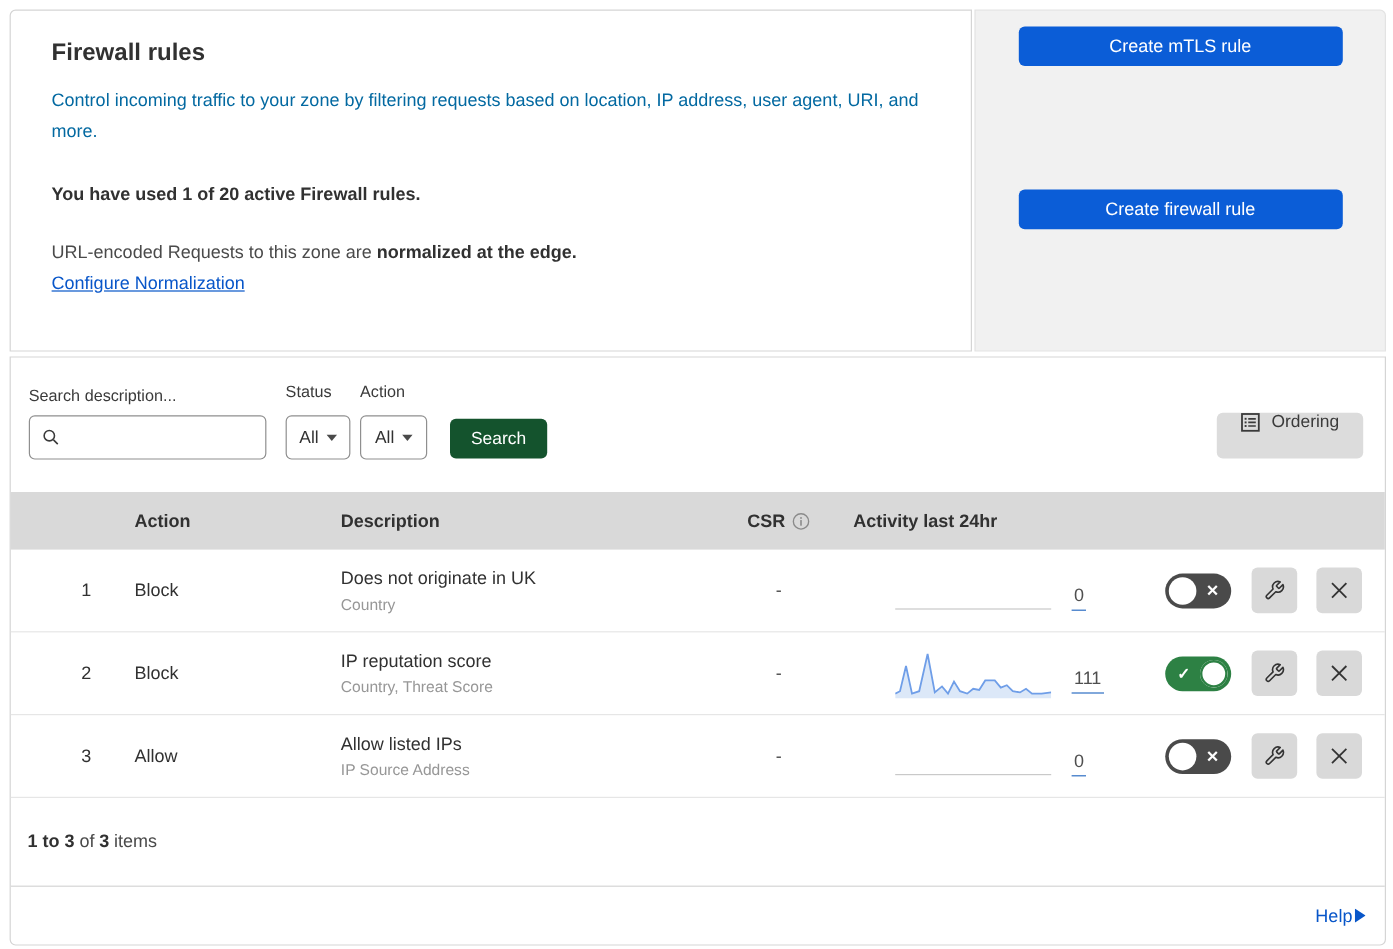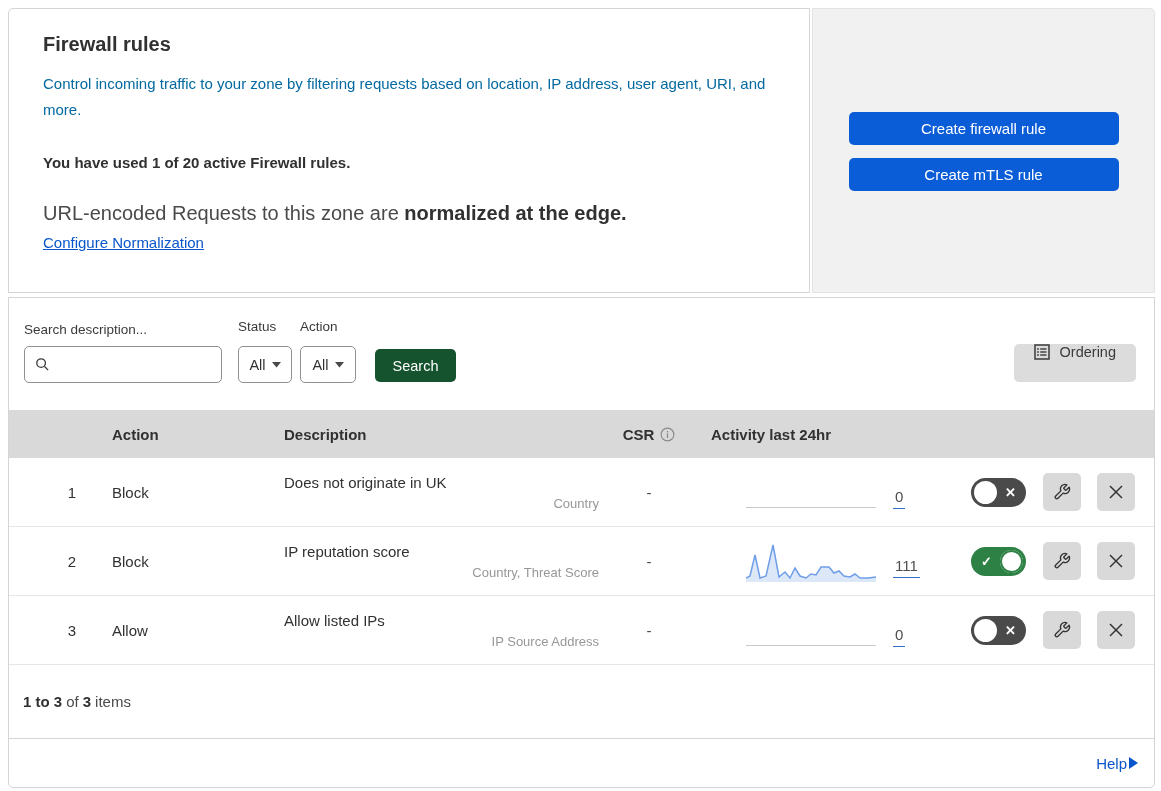--- a/index.html
+++ b/index.html
@@ -6,21 +6,21 @@
   html,body { width:1161px; height:791px; background:#fff;
     font-family:"Liberation Sans", sans-serif; color:#313131; }
   .stage { position:relative; width:1161px; height:791px; }
 
   
   .hdr-card { position:absolute; left:8px; top:8px; width:802px; height:285px;
     background:#fff; border:1px solid #d5d5d5; border-radius:5px 0 0 0; padding:24px 40px 0 34px; }
   .hdr-title { font-size:20px; font-weight:600; color:#313131; margin-bottom:15px; }
   .hdr-desc { font-size:15px; color:#0369a1; line-height:26px; max-width:742px; }
   .hdr-usage { font-size:15px; font-weight:700; color:#313131; margin-top:31px; }
-  .hdr-norm { font-size:20px; color:#4a4a4a; margin-top:31px; }
+  .hdr-norm { font-size:15px; color:#4a4a4a; margin-top:31px; }
   .hdr-norm b { color:#313131; }
   .hdr-link { display:inline-block; margin-top:9px; font-size:15px; color:#0856c9;
     text-decoration:underline; cursor:pointer; }
 
   .side-panel { position:absolute; left:812px; top:8px; width:343px; height:285px;
     background:#f1f1f1; border:1px solid #e3e3e3; border-radius:0 5px 0 0; }
   .btn-primary { display:block; width:270px; height:33px; margin:0 auto; border:none;
     border-radius:5px; background:#0b5dd7; color:#fff; font-size:15px;
     font-family:"Liberation Sans",sans-serif; cursor:pointer; text-align:center; line-height:33px; }
   .btn-fw { margin-top:103px; }
@@ -57,21 +57,21 @@
   .thead { height:48px; background:#d9d9d9; font-size:15px; font-weight:600; color:#313131; }
   .th-action { padding-left:8px; }
   .th-desc { padding-left:5px; }
   .th-csr { display:flex; align-items:center; justify-content:center; gap:6px; }
   .th-activity { padding-left:12px; }
   .rule-row { height:69px; border-bottom:1px solid #e6e6e6; font-size:15px; }
   .cell-num { text-align:right; padding-right:28px; color:#313131; }
   .cell-action { padding-left:8px; color:#313131; }
   .cell-desc { padding-left:5px; }
   .desc-main { color:#313131; font-size:15px; }
-  .desc-sub { color:#979797; font-size:13px; margin-top:5px;text-align:right; }
+  .desc-sub { color:#979797; font-size:13px; margin-top:5px; }
   .cell-csr { text-align:center; color:#4a4a4a; }
   .cell-activity { display:flex; align-items:flex-end; padding-left:12px; }
   .spark { width:130px; height:38px; margin-left:35px; position:relative; }
   .spark.flat::after { content:""; position:absolute; left:0; right:0; bottom:3px; border-bottom:1px solid #c9c9c9; }
   .act-value { margin-left:17px; margin-bottom:2px; font-size:15px; color:#4f4f4f;
     border-bottom:1px solid #2f6fc4; padding:0 2px 3px 2px; cursor:pointer; }
   .cell-controls { display:flex; align-items:center; padding-left:12px; }
 
   
   .toggle { position:relative; width:55px; height:29px; border-radius:15px; cursor:pointer; flex:none; }
@@ -108,22 +108,22 @@
     <div class="hdr-title">Firewall rules</div>
     <div class="hdr-desc">Control incoming traffic to your zone by filtering requests based on location, IP address, user agent, URI, and more.</div>
     <div class="hdr-usage">You have used 1 of 20 active Firewall rules.</div>
     <div class="hdr-norm">
       <span>URL-encoded Requests to this zone are </span><b>normalized at the edge.</b>
     </div>
     <a class="hdr-link">Configure Normalization</a>
   </div>
 
   <div class="side-panel">
+    <button class="btn-primary btn-mtls">Create mTLS rule</button>
     <button class="btn-primary btn-fw">Create firewall rule</button>
-    <button class="btn-primary btn-mtls">Create mTLS rule</button>
   </div>
 
   <div class="main-card">
 
     <div class="filterbar">
       <div class="f-label lbl-search">Search description...</div>
       <div class="search-box">
         <span>
           <svg width="15" height="15" viewBox="0 0 16 16">
               <circle cx="6.5" cy="6.5" r="4.6" fill="none" stroke="#3a3a3a" stroke-width="1.4"></circle>

